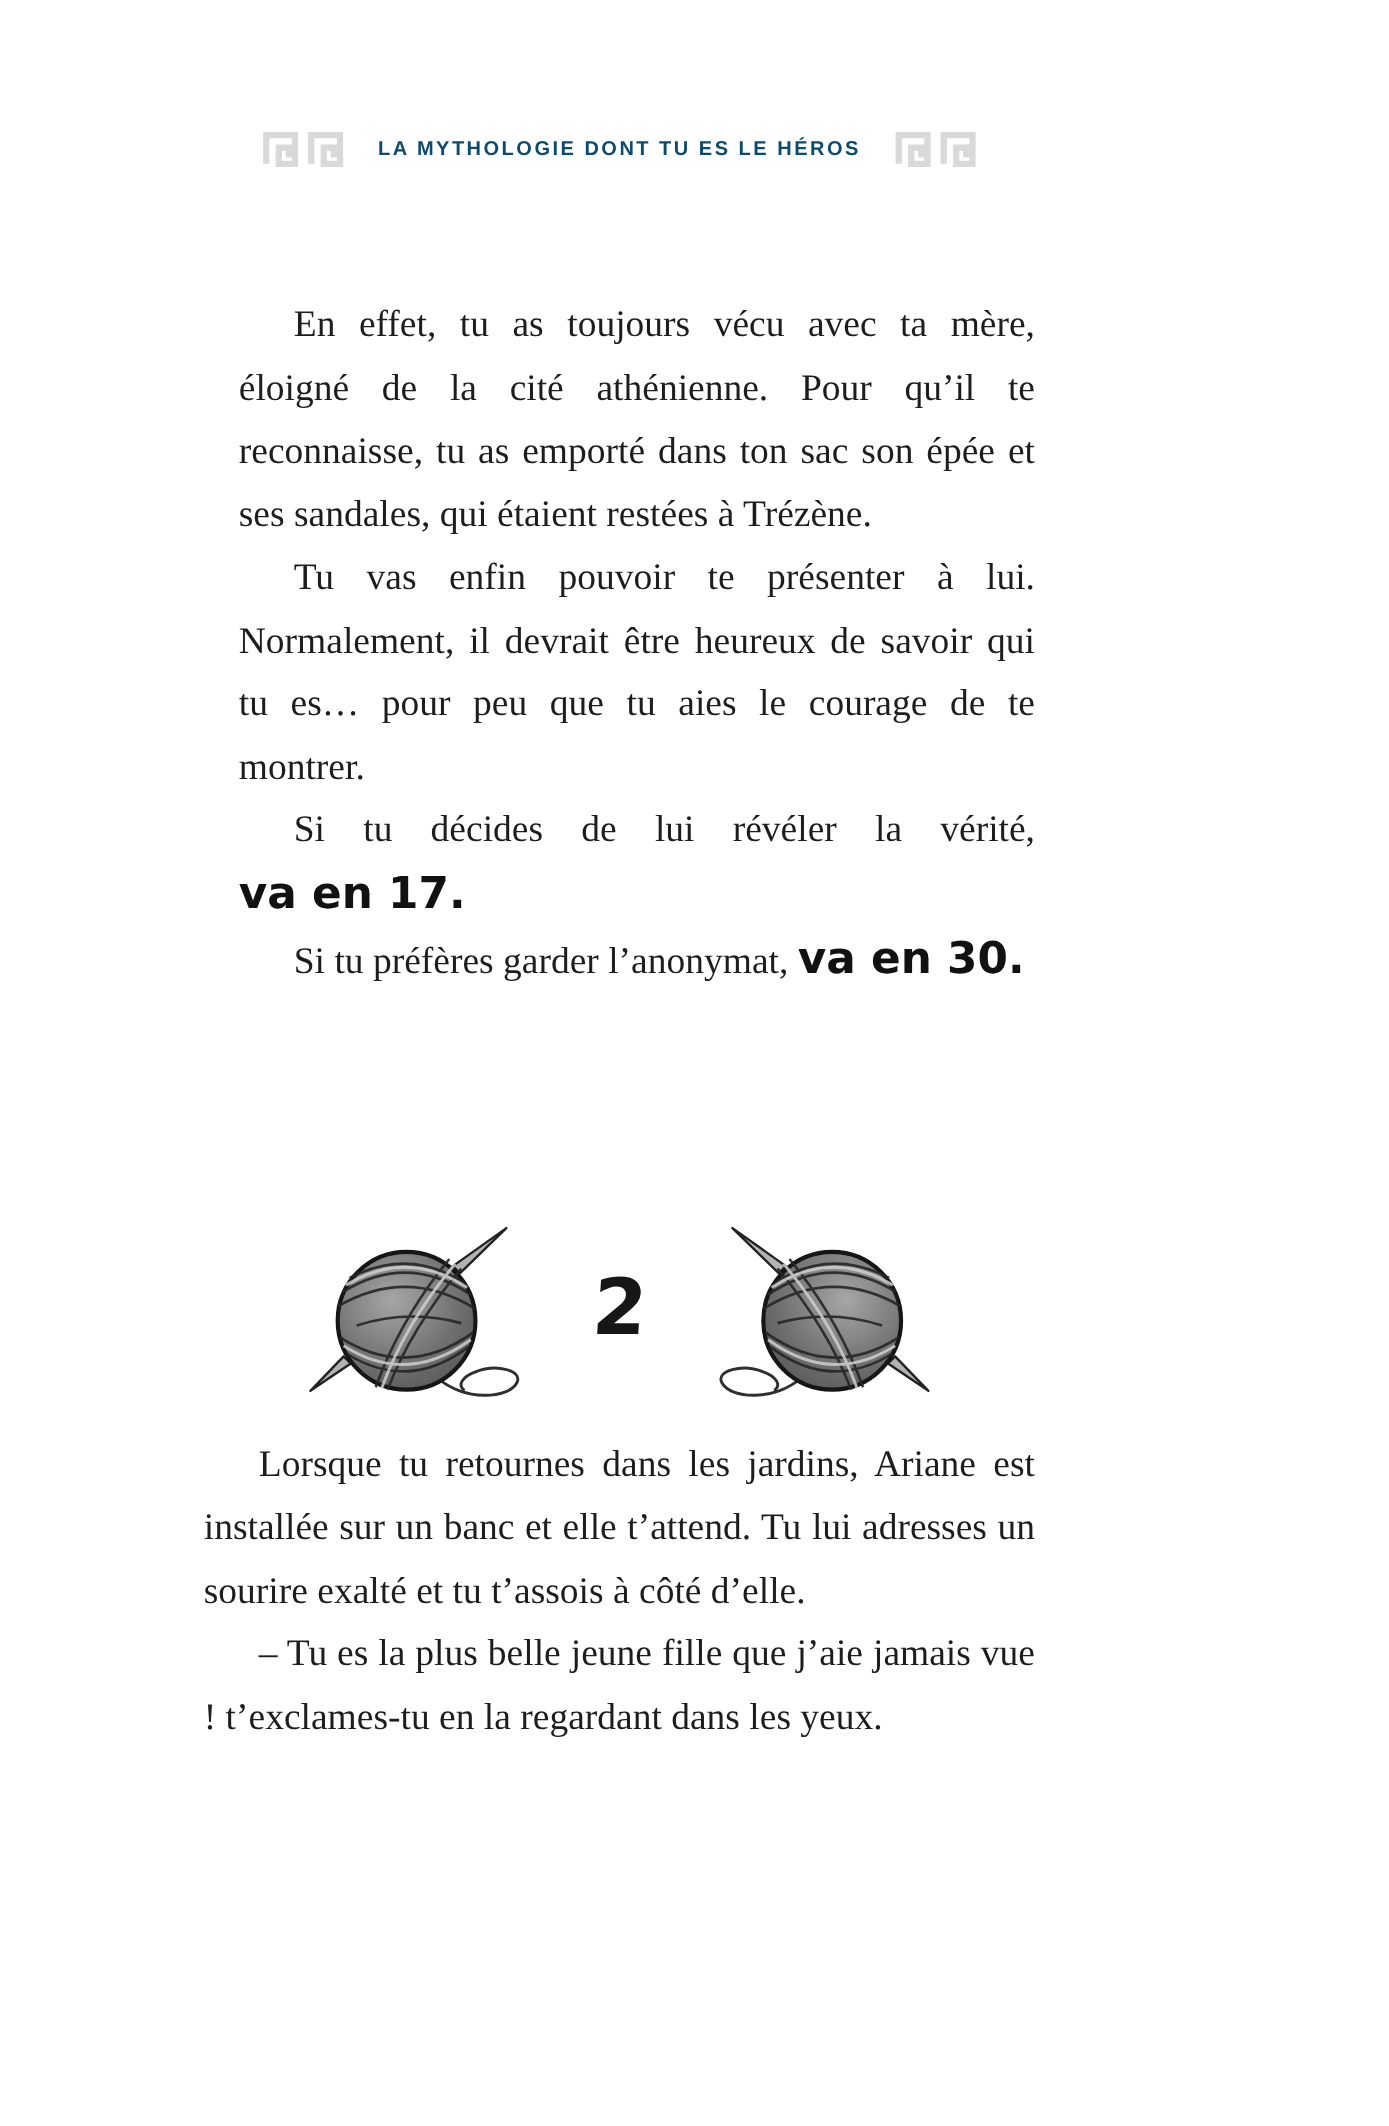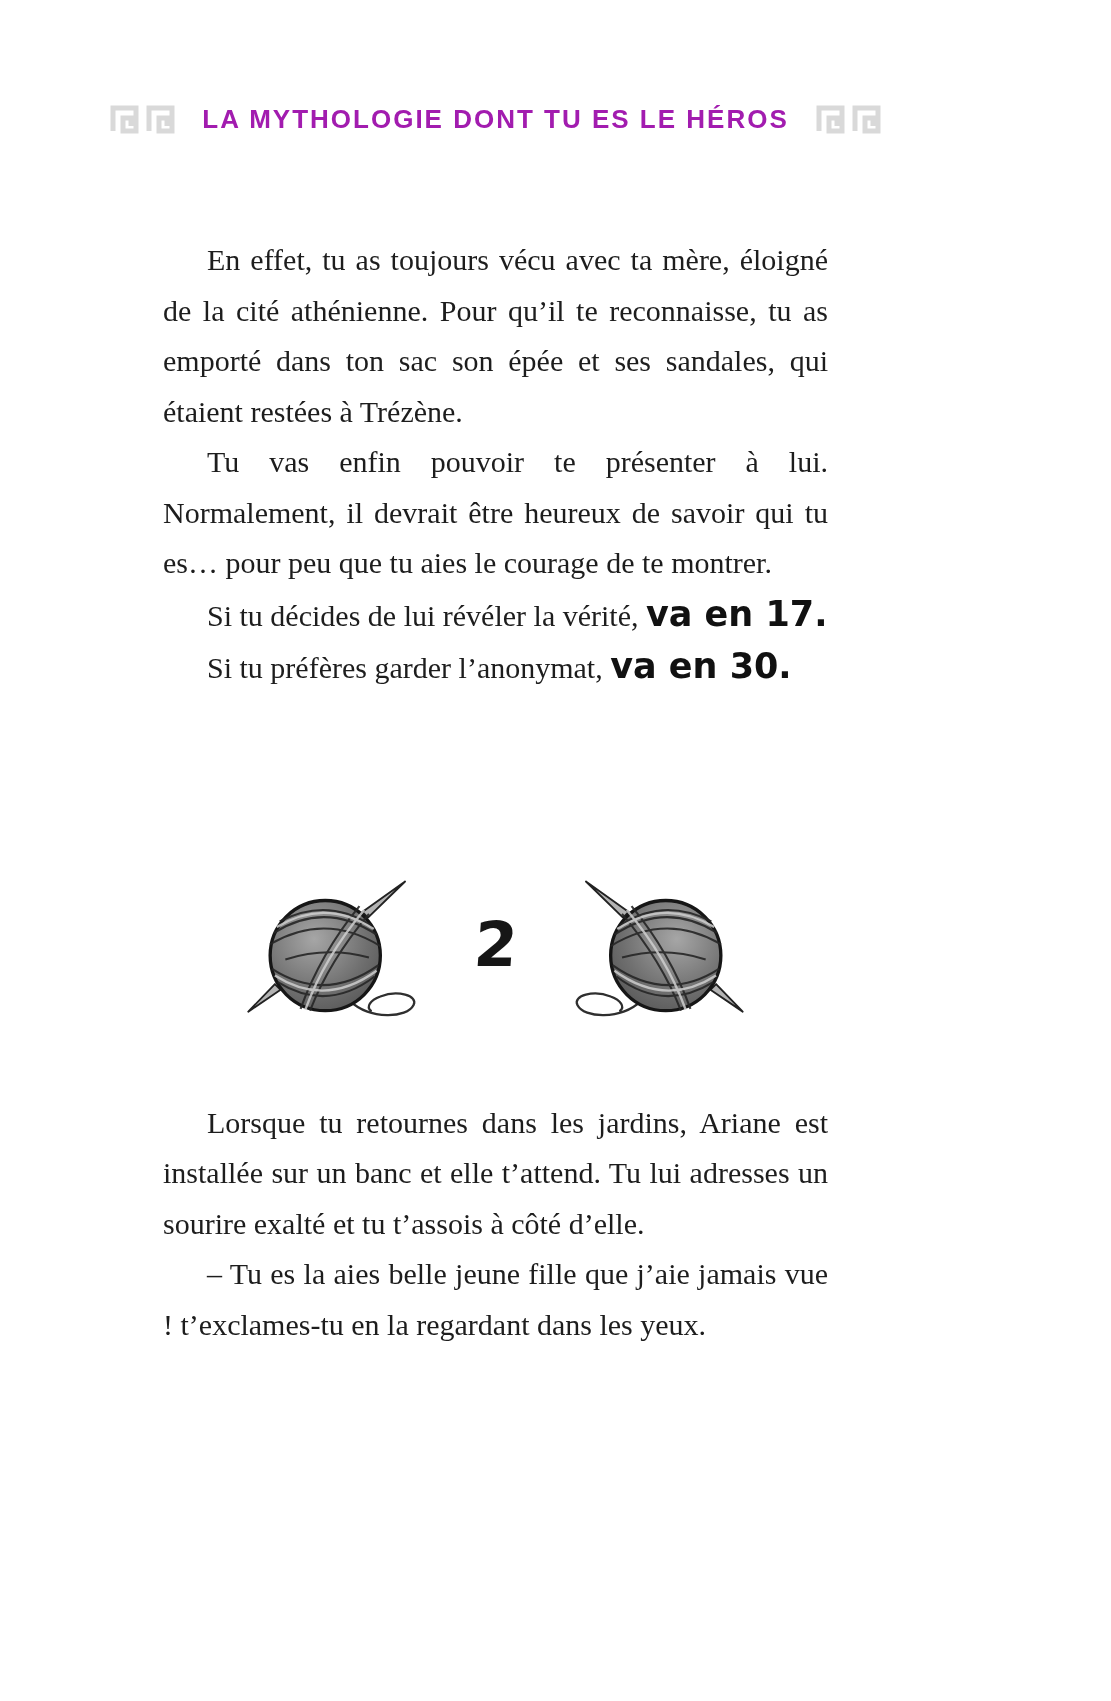--- a/index.html
+++ b/index.html
@@ -13,30 +13,30 @@
   }
   .content { width:665px; margin-left:163px; }
 
   
   .chapter-header {
     display:flex; align-items:center; justify-content:center;
     gap:26px; padding-top:104px;
   }
   .chapter-title {
     font-family:"Liberation Sans", sans-serif;
-    font-weight:800; font-size:26px; letter-spacing:2px;
-    white-space:nowrap; color:#a21caf;
+    font-weight:800; font-size:16px; letter-spacing:2px;
+    white-space:nowrap; color:#0c4a6e;
   }
   .ornament { flex:0 0 auto; line-height:0; }
 
   
   .body-text { font-size:30px; line-height:50.5px; text-align:justify; }
   .body-text p { margin:0; text-indent:44px; }
-  .section-1 { margin-top:100px; }
-  .section-2 { margin-top:52px; }
+  .section-1 { margin-top:100px;margin-left:28px; }
+  .section-2 { }
   .choice {
     font-family:"DejaVu Sans", sans-serif;
     font-weight:bold; font-size:35px; color:#111;
     white-space:nowrap;
   }
 
   
   .divider {
     margin-top:156px;
     display:flex; align-items:center; justify-content:center;
@@ -138,18 +138,18 @@
             <use href="#yarn-ball"></use>
           </svg>
       </span>
     </div>
 
     <div class="body-text section-2">
       <p>
         <span>Lorsque tu retournes dans les jardins, Ariane est installée sur un banc et elle t’attend. Tu lui adresses un sourire exalté et tu t’assois à côté d’elle.</span>
       </p>
       <p>
-        <span>– Tu es la aies belle jeune fille que j’aie jamais vue ! t’exclames-tu en la regardant dans les yeux.</span>
+        <span>– Tu es la plus belle jeune fille que j’aie jamais vue ! t’exclames-tu en la regardant dans les yeux.</span>
       </p>
     </div>
 
   </div>
 </div>
 
 </body></html>

